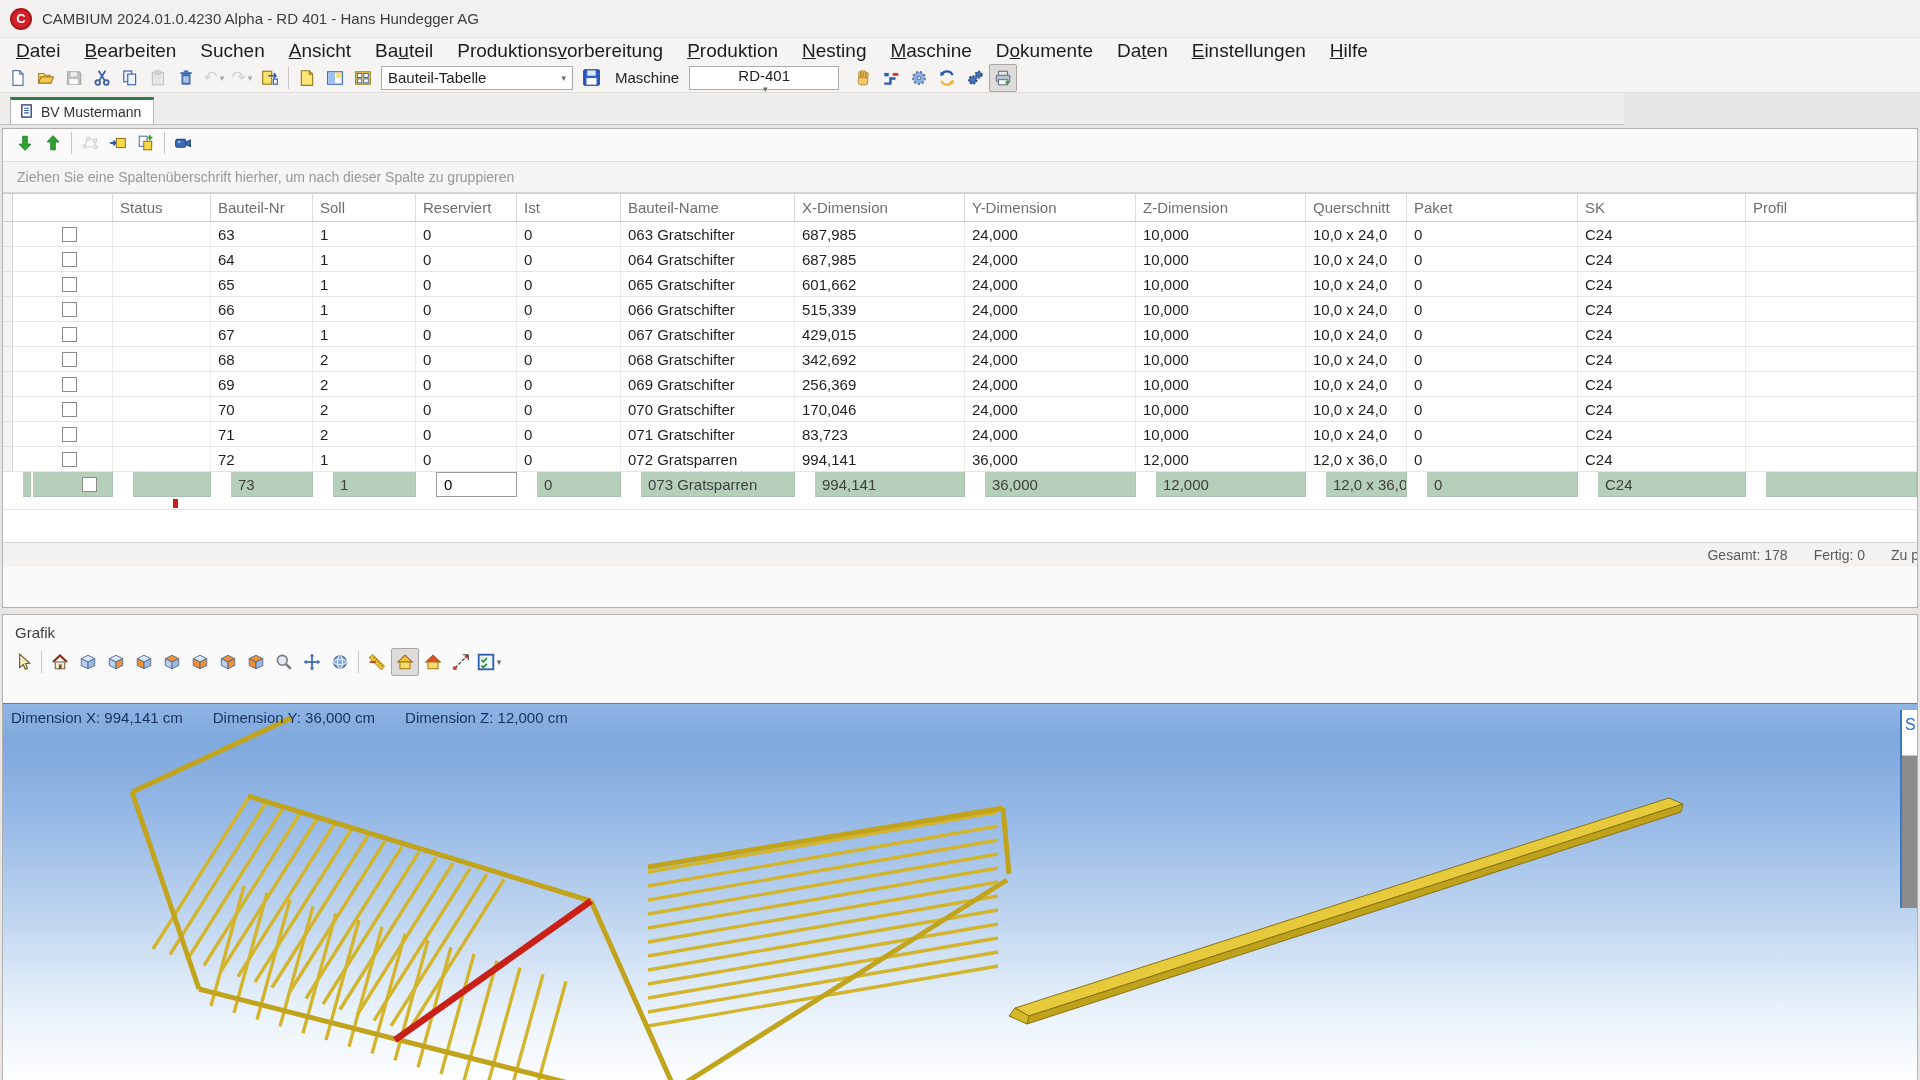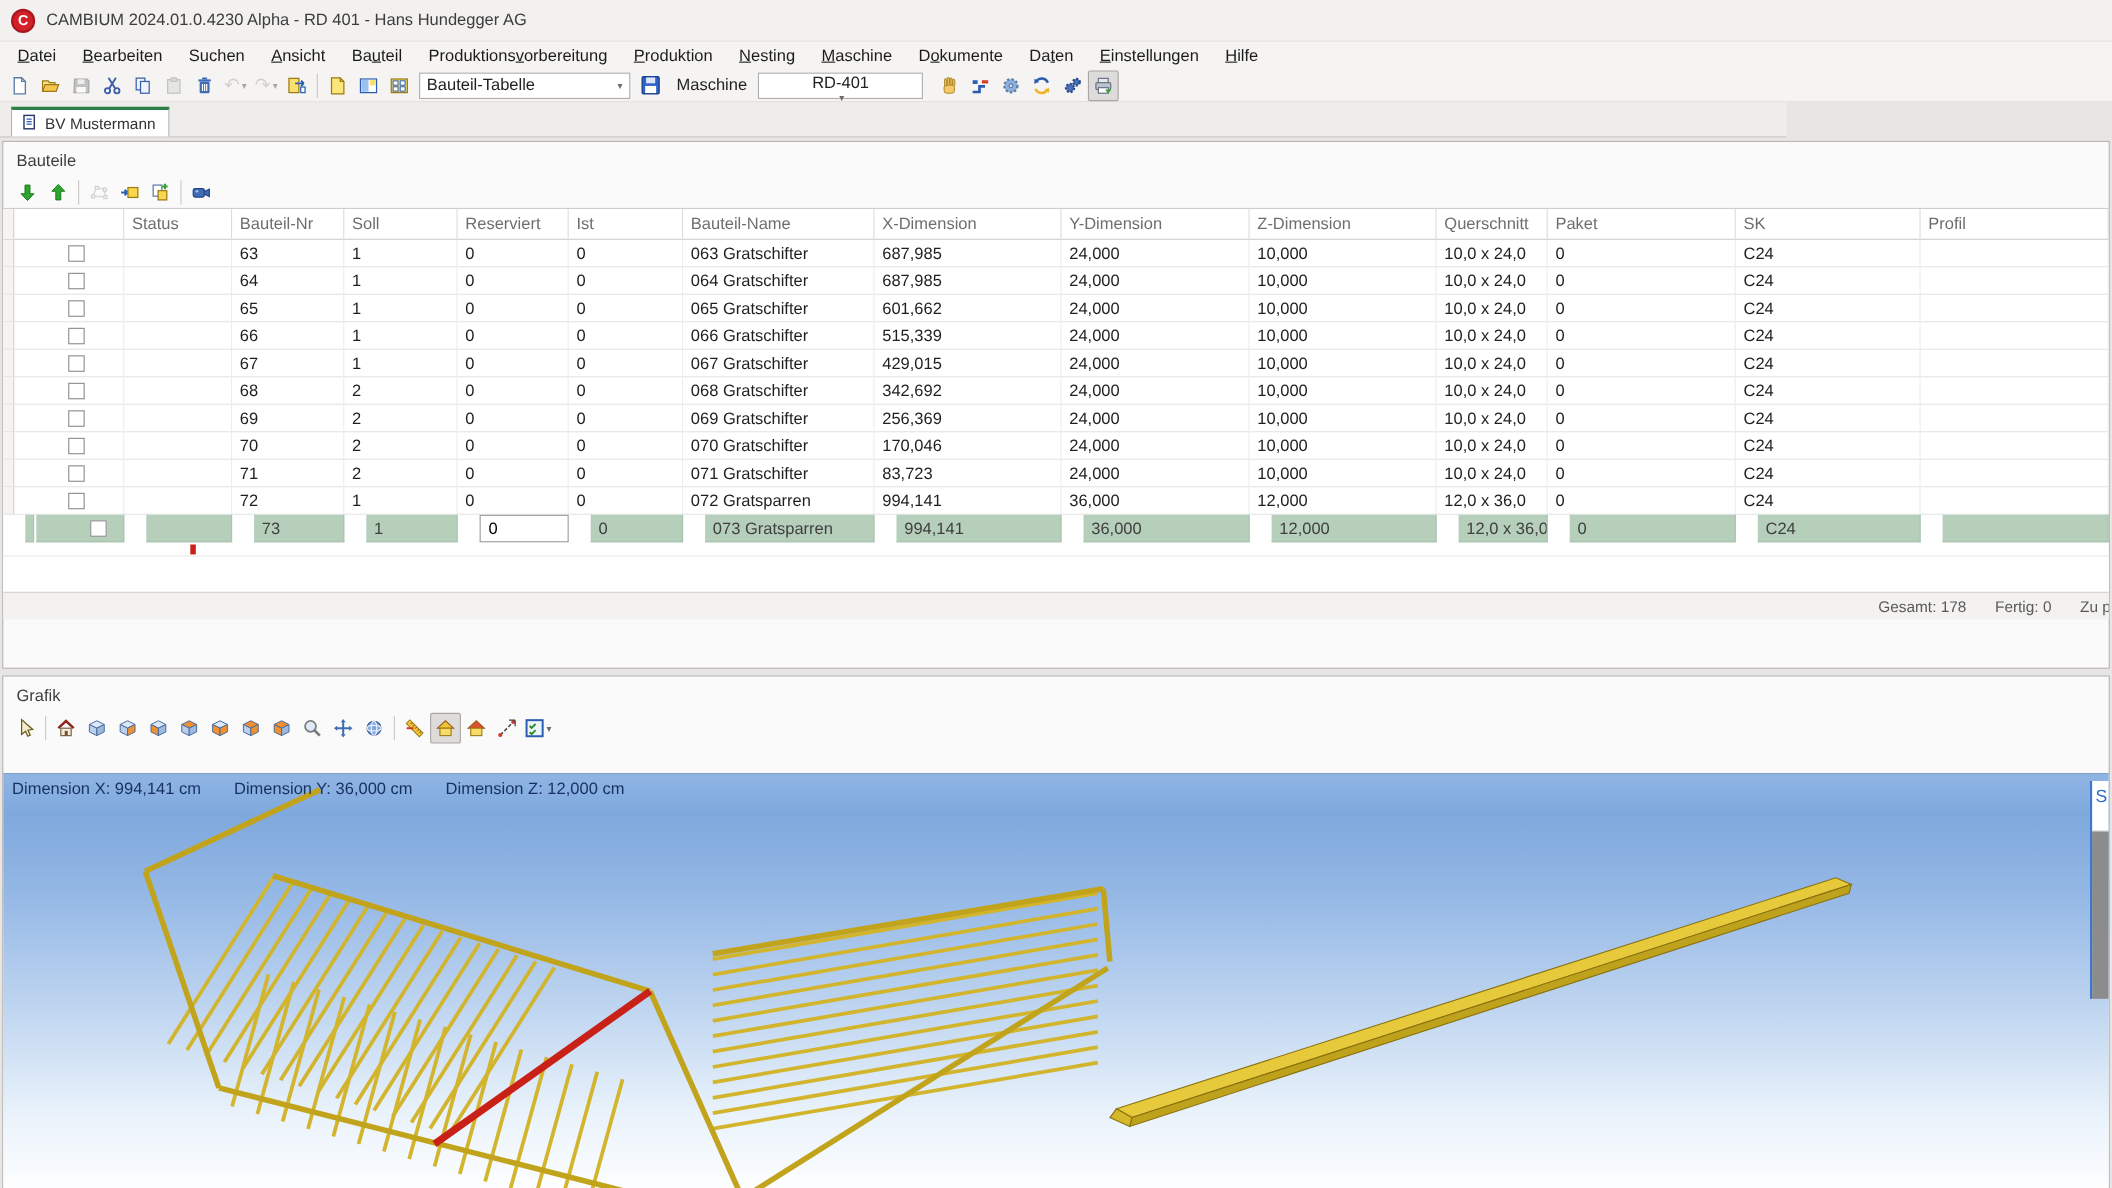--- a/index.html
+++ b/index.html
@@ -6,21 +6,21 @@
   body{width:1920px;height:1080px;overflow:hidden;position:relative;
        font-family:"Liberation Sans",sans-serif;-webkit-font-smoothing:antialiased;color:#222;}
   
   #titlebar{position:absolute;left:0;top:0;width:1920px;height:38px;background:#f2f1ef;
             border-bottom:1px solid #e3e1df;display:flex;align-items:center;padding-left:10px;box-sizing:border-box;}
   #logo{width:18px;height:18px;border-radius:50%;background:#d42027;color:#fff;display:inline-flex;
         align-items:center;justify-content:center;font-weight:bold;font-size:13px;border:2px solid #a8171d;}
   #title{margin-left:10px;font-size:15px;color:#3c3c3c;}
   
   #menubar{position:absolute;left:0;top:38px;width:1920px;height:25px;background:#f5f4f2;display:flex;align-items:center;padding-left:4px;}
-  .menu-item{font-size:15px;color:#1c1c1c;padding:2px 12px;cursor:default;}
+  .menu-item{font-size:19px;color:#1c1c1c;padding:2px 12px;cursor:default;}
   .menu-item u{text-decoration:underline;}
   
   #toolbar{position:absolute;left:0;top:63px;width:1920px;height:30px;background:#f5f4f2;
            border-bottom:1px solid #e0dedc;display:flex;align-items:center;padding-left:4px;box-sizing:border-box;}
   .tbtn{width:26px;height:26px;display:inline-flex;align-items:center;justify-content:center;border:1px solid transparent;border-radius:2px;}
   .tbtn svg{display:block;}
   .tbtn.disabled{opacity:.55;filter:grayscale(1);}
   .tbtn.pressed{background:#dedcda;border-color:#a8a6a4;}
   .tsep{width:1px;height:22px;background:#c9c7c5;margin:0 4px;display:inline-block;}
   .car{font-style:normal;font-size:9px;color:#6a6a6a;margin-left:2px;}
@@ -309,21 +309,20 @@
       <svg width="15" height="16" viewBox="0 0 16 16">
           <rect x="3" y="1.5" width="10" height="13" fill="#fff" stroke="#2a3a6a" stroke-width="1.4"></rect>
           <path d="M5.5 5 h5 M5.5 7.5 h5 M5.5 10 h5" stroke="#2a5db0" stroke-width="1.2"></path>
         </svg>
     </span>
     <span>BV Mustermann</span>
   </div>
 </div>
 
 <section id="bauteile">
-  <div class="ptitle">Bauteile</div>
   <div id="btoolbar">
       <span class="tbtn">
         <span style="display:inline-flex">
           <svg width="18" height="18" viewBox="0 0 16 16">
             <path d="M8 14.5 L2.8 9 H6 V2 h4 v7 h3.2 z" fill="#2ea52e" stroke="#1a7a1a" stroke-width=".8"></path>
           </svg>
         </span>
       </span>
       <span class="tbtn">
         <span style="display:inline-flex">
@@ -367,20 +366,21 @@
       <span class="tbtn">
         <span style="display:inline-flex">
           <svg width="18" height="18" viewBox="0 0 16 16">
             <rect x="1.5" y="4.8" width="9" height="7" rx="1.5" fill="#3f6cb5" stroke="#24478a"></rect>
             <polygon points="10.5,7.3 14.5,5.3 14.5,11.3 10.5,9.3" fill="#3f6cb5" stroke="#24478a"></polygon>
             <circle cx="4.5" cy="7" r="1.1" fill="#9cc1f0"></circle>
           </svg>
         </span>
       </span>
     </div>
+  <div id="grouphint">Ziehen Sie eine Spaltenüberschrift hierher, um nach dieser Spalte zu gruppieren</div>
   <div id="table">
     <div id="thead">
         <div class="trow">
           <div class="hc ind"></div>
           <div class="hc"></div>
           <div class="hc">Status</div>
           <div class="hc">Bauteil-Nr</div>
           <div class="hc">Soll</div>
           <div class="hc">Reserviert</div>
           <div class="hc">Ist</div>

